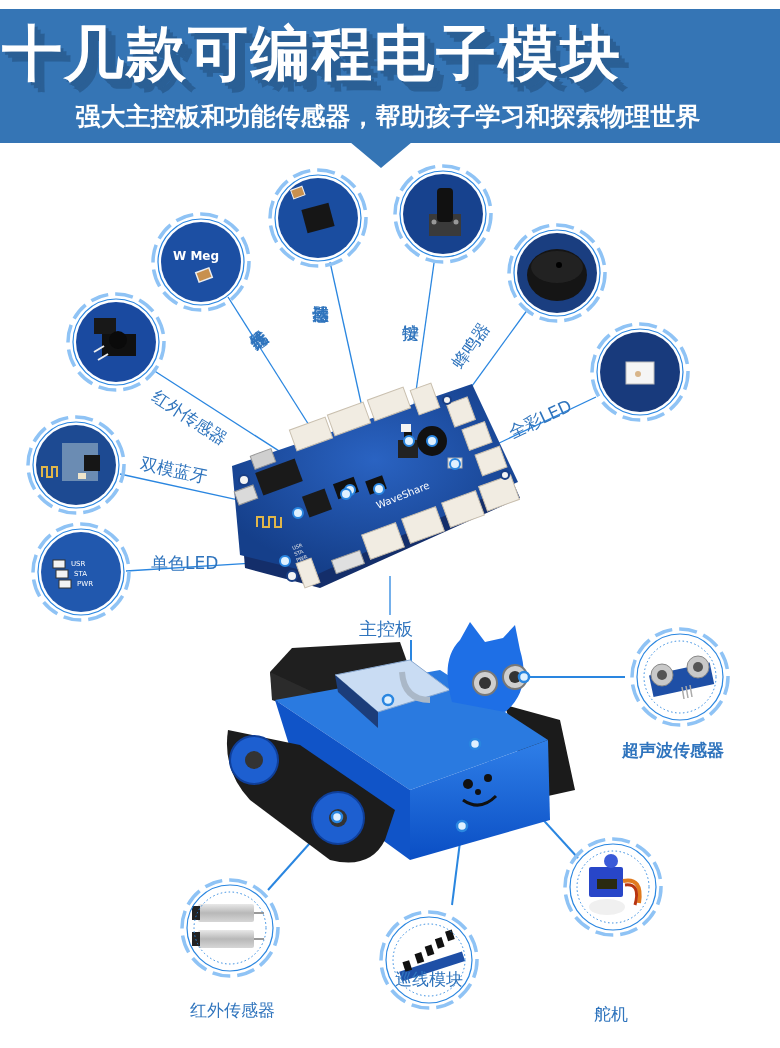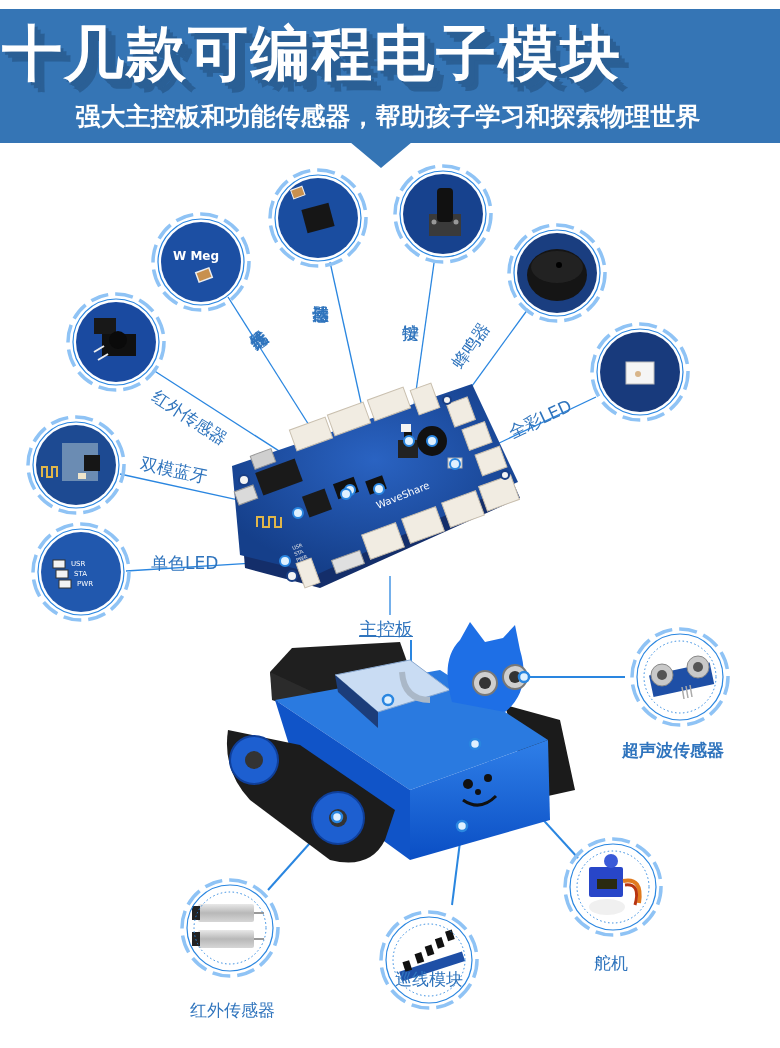--- a/index.html
+++ b/index.html
@@ -297,17 +297,17 @@
 </svg>
 
 <div class="vlabel" style="left:239px;top:327px;transform:rotate(-35deg);transform-origin:top left;">光线传感器</div>
 <div class="vlabel" style="left:312px;top:292px;">运动传感器</div>
 <div class="vlabel" style="left:402px;top:311px;">按键</div>
 <div class="label" style="left:447px;top:360px;transform:rotate(-55deg);transform-origin:left top;">蜂鸣器</div>
 <div class="label" style="left:505px;top:423px;transform:rotate(-25deg);transform-origin:left top;">全彩LED</div>
 <div class="label" style="left:160px;top:385px;transform:rotate(33deg);transform-origin:left top;">红外传感器</div>
 <div class="label" style="left:143px;top:452px;transform:rotate(12deg);transform-origin:left top;">双模蓝牙</div>
 <div class="label" style="left:151px;top:552px;">单色LED</div>
-<div class="label" style="left:359px;top:617px;font-size:18px;text-decoration:underline;">主控板</div>
+<div class="label" style="left:359px;top:617px;font-size:18px;">主控板</div>
 <div class="label" style="left:622px;top:739px;font-weight:bold;">超声波传感器</div>
-<div class="label" style="left:594px;top:952px;">舵机</div>
+<div class="label" style="left:594px;top:1003px;">舵机</div>
 <div class="label" style="left:395px;top:968px;">巡线模块</div>
 <div class="label" style="left:190px;top:999px;">红外传感器</div>
 
 </body></html>

